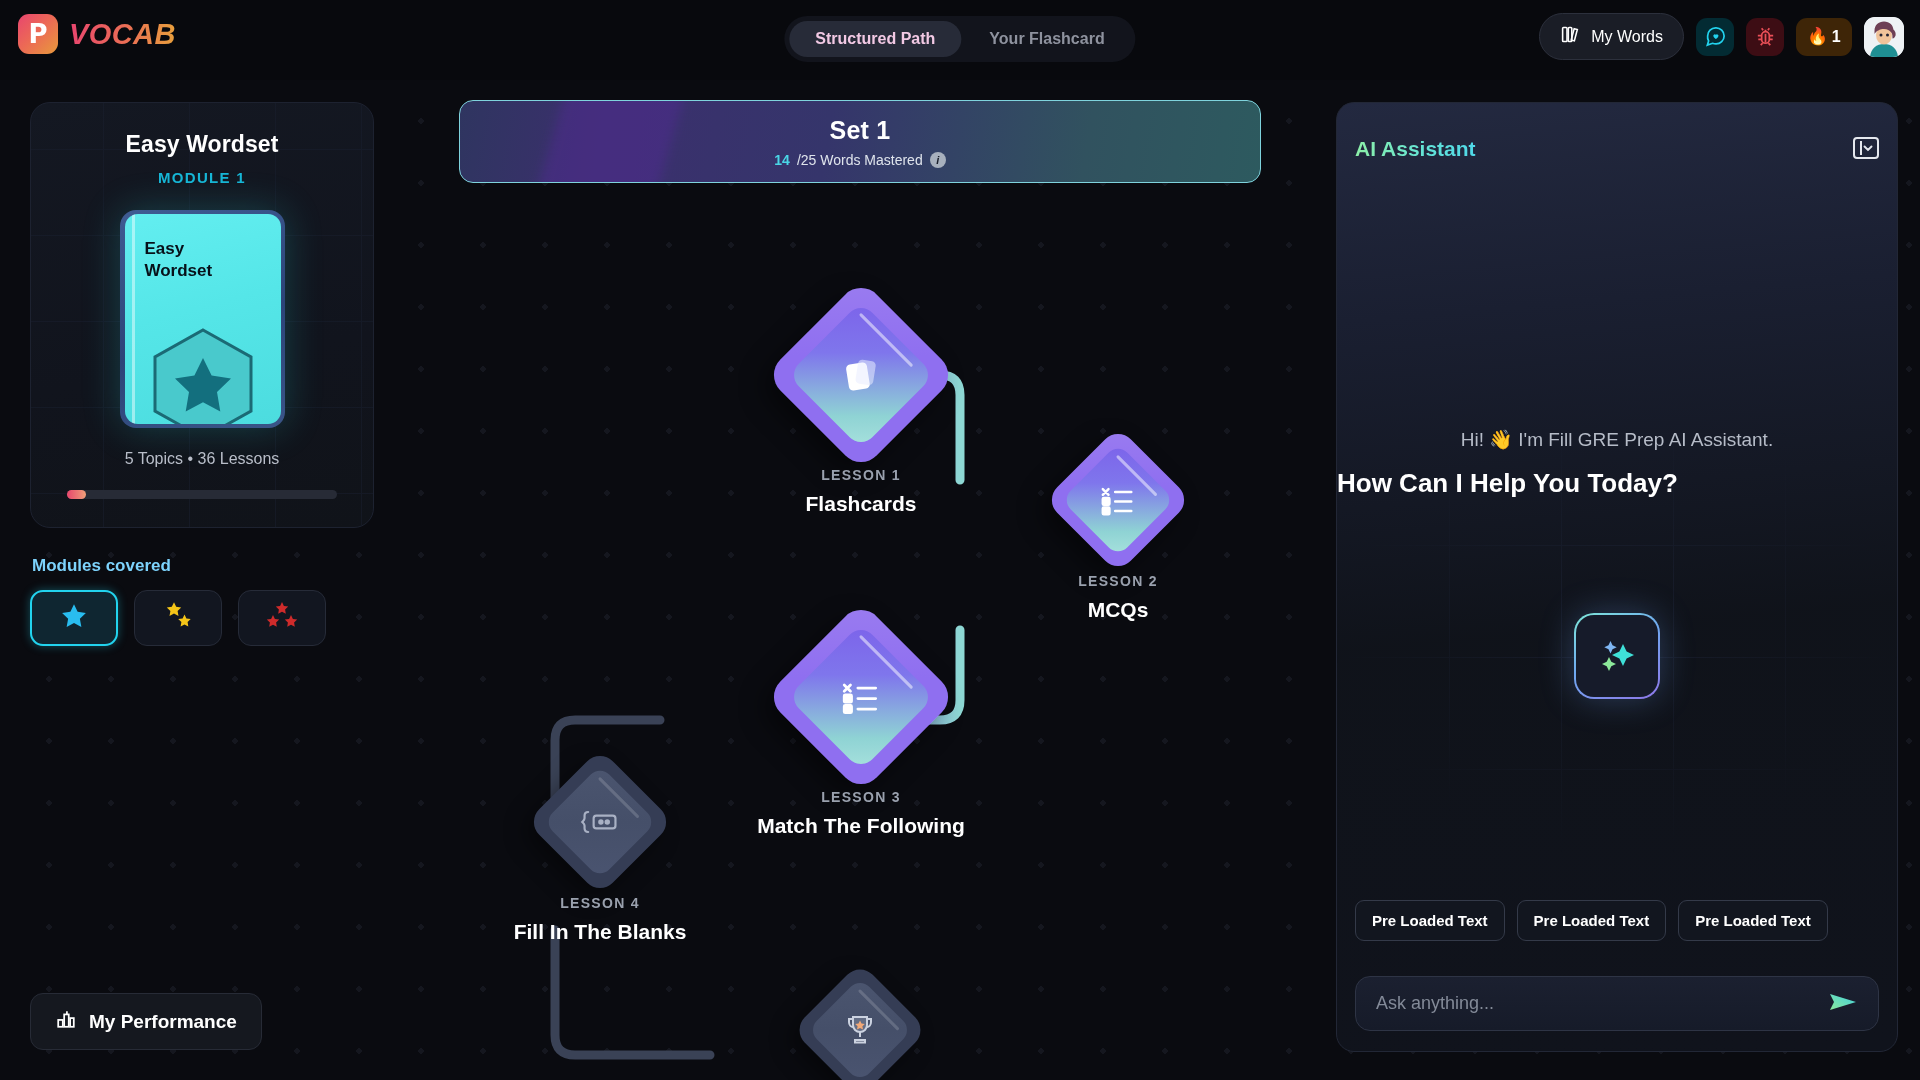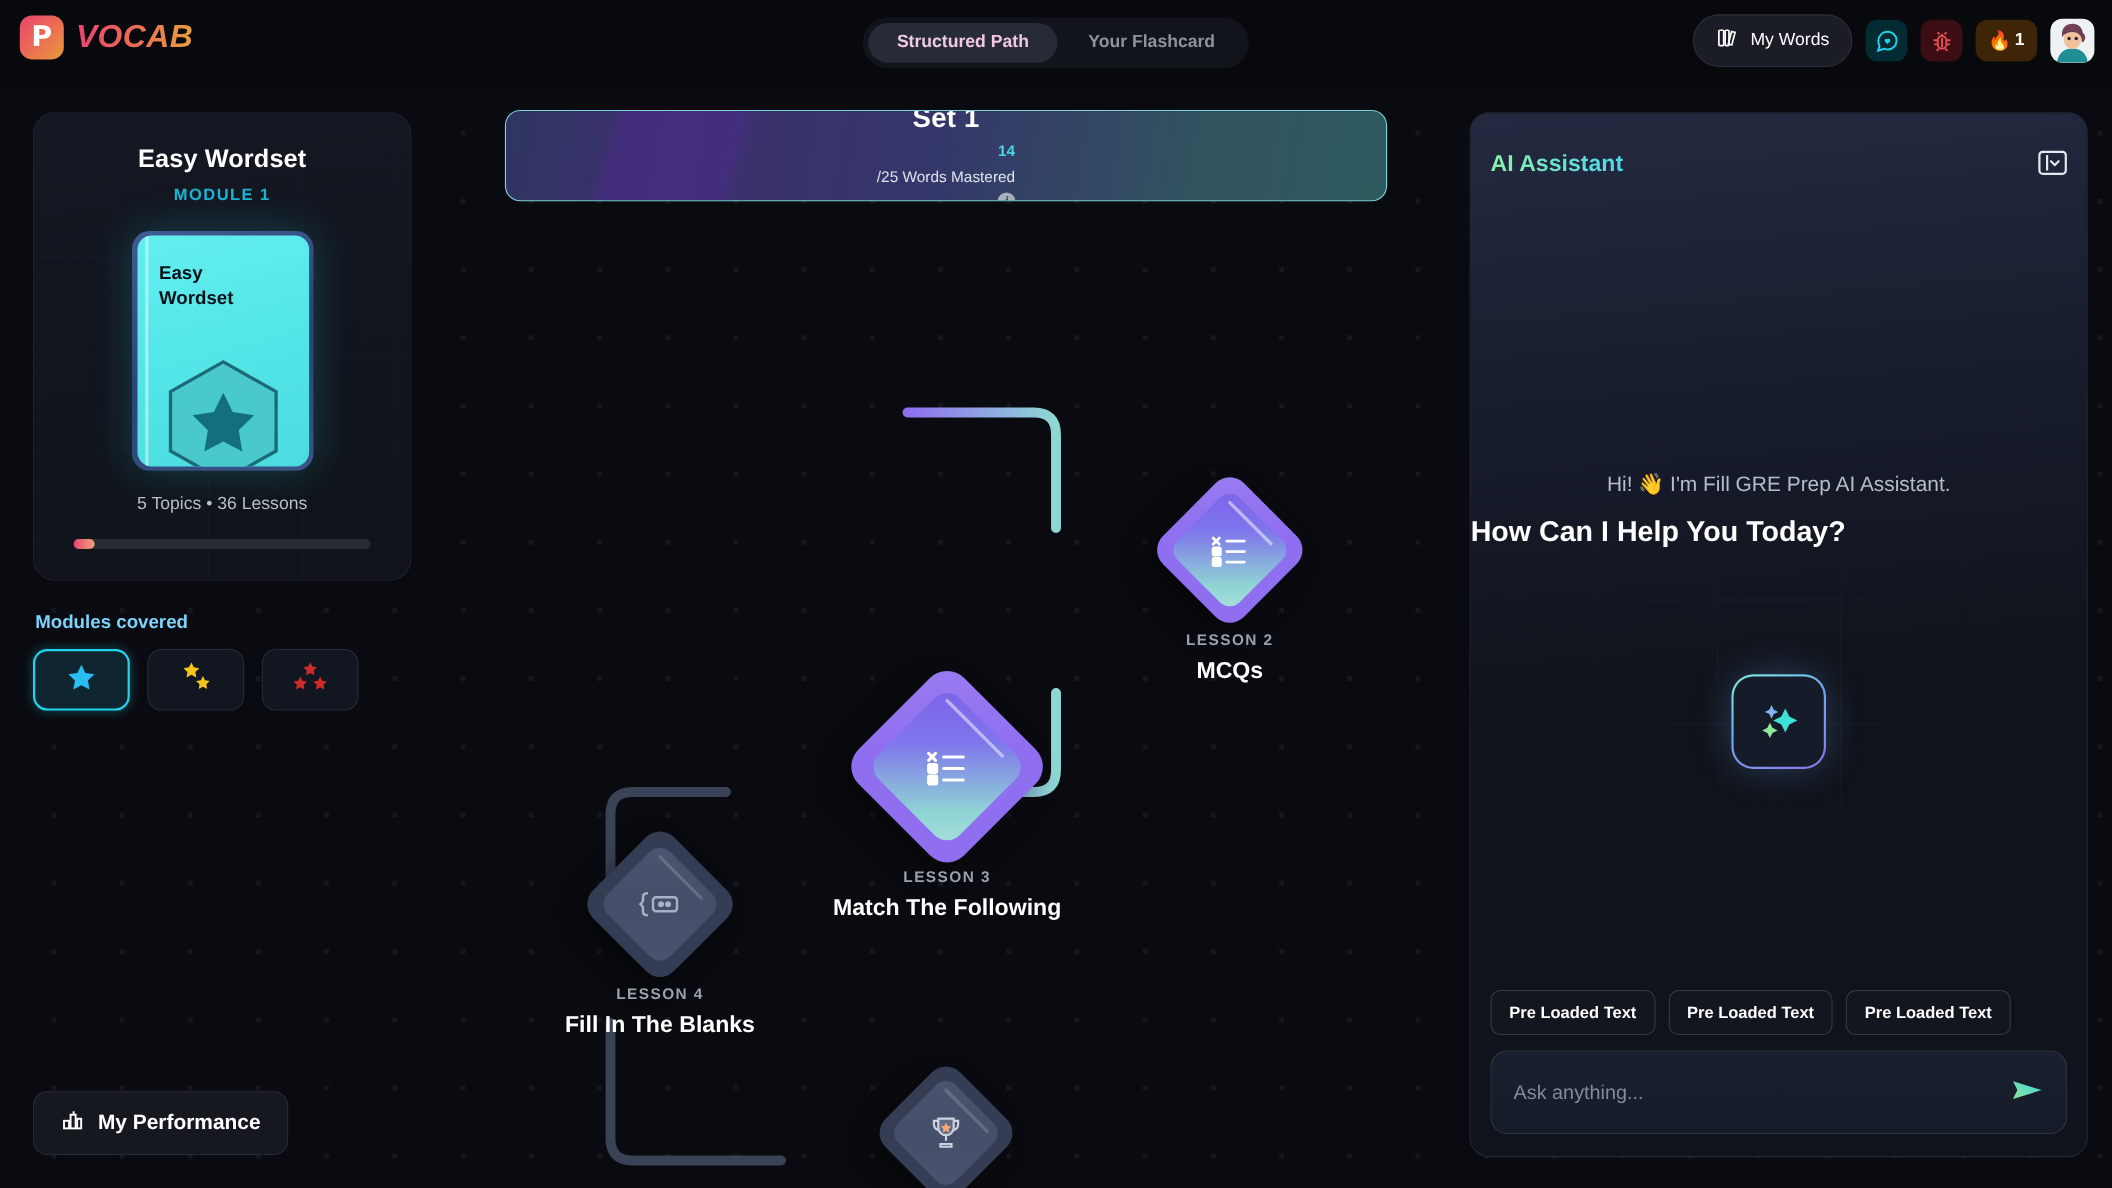--- a/index.html
+++ b/index.html
@@ -123,21 +123,21 @@
   }
   .setbar {
     position: absolute; left: 459px; top: 20px; width: 802px; height: 83px;
     border-radius: 14px; border: 1.6px solid #7fd3dd;
     background: linear-gradient(100deg,#2f3560 0%, #3b2f6d 18%, #35356b 46%, #31525f 78%, #2d5a5f 100%);
     display: flex; flex-direction: column; align-items: center; justify-content: center;
     overflow: hidden;
   }
   .setbar .sheen { position: absolute; left: 90px; top: -30px; width: 120px; height: 150px; background: rgba(90,40,160,.35); transform: skewX(-16deg); filter: blur(6px); }
   .set-title { position: relative; font-size: 25px; font-weight: 800; color: #fff; letter-spacing: .2px; }
-  .set-sub { position: relative; margin-top: 7px; font-size: 14px; color: #dfe4ec; display: flex; align-items: flex-end; gap: 7px; flex-direction: column; }
+  .set-sub { position: relative; margin-top: 7px; font-size: 14px; color: #dfe4ec; display: flex; align-items: flex-start; gap: 7px; }
   .set-sub .num { color: #4ad6e6; font-weight: 700; }
   .info-dot { width: 16px; height: 16px; border-radius: 50%; background: #a7b0bd; color: #1a1f2b; font-size: 11px; font-weight: 800; display: flex; align-items: center; justify-content: center; font-style: italic; }
 
   .path-svg { position: absolute; left: 440px; top: 120px; }
 
   .node { position: absolute; }
   .dia {
     width: 136px; height: 136px; border-radius: 22px;
     transform: rotate(45deg);
     display: flex; align-items: center; justify-content: center;
@@ -204,21 +204,21 @@
   .ai-spark {
     position: absolute; left: 50%; top: 510px; transform: translateX(-50%);
     width: 86px; height: 86px; border-radius: 20px; padding: 2px;
     background: linear-gradient(150deg,#7fe9d9 0%, #6fa8f0 45%, #8e76e8 100%);
     box-shadow: 0 0 34px rgba(110,160,240,.30);
   }
   .ai-spark .in { width: 100%; height: 100%; border-radius: 18px; background: #161b2a; display: flex; align-items: center; justify-content: center; }
   .chips { position: absolute; left: 18px; right: 18px; bottom: 110px; display: flex; gap: 12px; }
   .chip { border: 1px solid #343a49; border-radius: 9px; padding: 11px 16px; font-size: 15px; font-weight: 700; color: #fff; background: #12161f; }
   .ask {
-    position: absolute; left: 18px; right: 18px; bottom: 20px; height: 76px;
+    position: absolute; left: 18px; right: 18px; bottom: 20px; height: 55px;
     border-radius: 15px; border: 1px solid #2e3445;
     background: linear-gradient(180deg,#1b2030 0%, #161b29 100%);
     display: flex; align-items: center; padding: 0 20px;
   }
   .ask input { flex: 1; background: transparent; border: none; outline: none; color: #fff; font-size: 18px; font-family: "Liberation Sans", sans-serif; }
   .ask input::placeholder { color: #838a98; }
 </style>
 </head>
 <body>
 
@@ -380,20 +380,36 @@
 
     <path d="M 385 175 H 500 Q 520 175 520 195 V 280" stroke="url(#g1)" stroke-width="9" fill="none" stroke-linecap="round"></path>
 
     <path d="M 520 430 V 500 Q 520 520 500 520 H 385" stroke="url(#g2)" stroke-width="9" fill="none" stroke-linecap="round"></path>
 
     <path d="M 220 520 H 135 Q 115 520 115 540 V 640" stroke="#3a4256" stroke-width="9" fill="none" stroke-linecap="round"></path>
 
     <path d="M 115 730 V 835 Q 115 855 135 855 H 270" stroke="#3a4256" stroke-width="9" fill="none" stroke-linecap="round"></path>
   </svg>
 
+  <div class="node" style="left:793px; top:227px;">
+    <div class="dia active">
+      <div class="face">
+        <span class="glyph">
+          <svg width="42" height="42" viewBox="0 0 40 40">
+            <rect x="7" y="9" width="20" height="25" rx="4" fill="#fff" transform="rotate(-9 17 21)"></rect>
+            <rect x="16" y="6" width="17" height="23" rx="4" fill="#e9ecff" opacity=".55" transform="rotate(9 24 17)"></rect>
+          </svg>
+        </span>
+      </div>
+    </div>
+    <div class="node-cap" style="top:160px;">
+      <div class="lbl">LESSON 1</div>
+      <div class="nm">Flashcards</div>
+    </div>
+  </div>
 
   <div class="node" style="left:1066px; top:368px;">
     <div class="dia active small">
       <div class="face">
         <span class="glyph">
           <svg width="38" height="32" viewBox="0 0 40 32" fill="none" stroke="#fff" stroke-width="2.6" stroke-linecap="round">
             <path d="M4 4.5 L10 10.5 M10 4.5 L4 10.5"></path>
             <rect x="4" y="14" width="7" height="7" rx="1" fill="#fff"></rect>
             <rect x="4" y="24" width="7" height="7" rx="1" fill="#fff"></rect>
             <path d="M17 7.5h17M17 17.5h17M17 27.5h17"></path>

